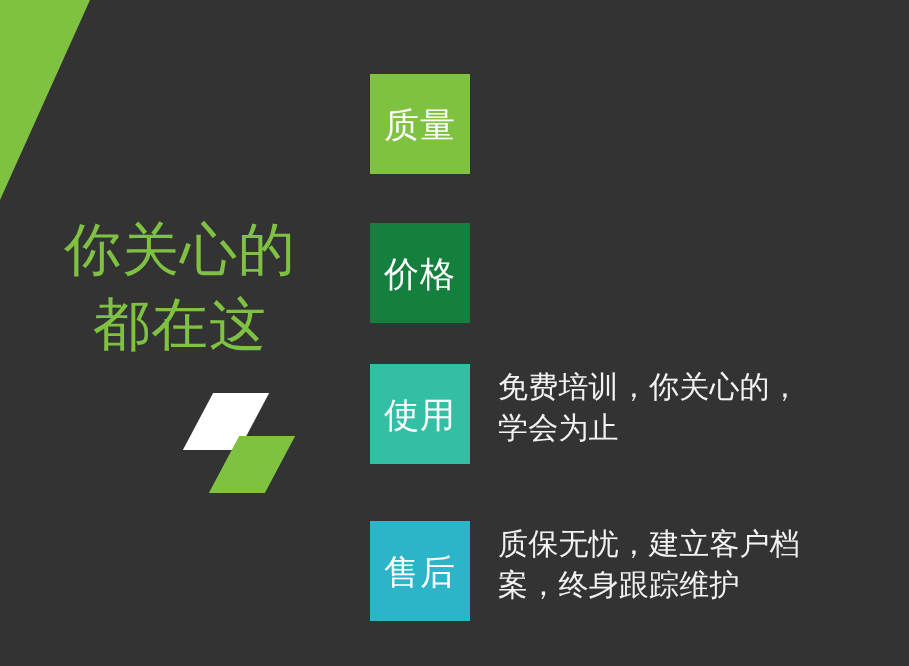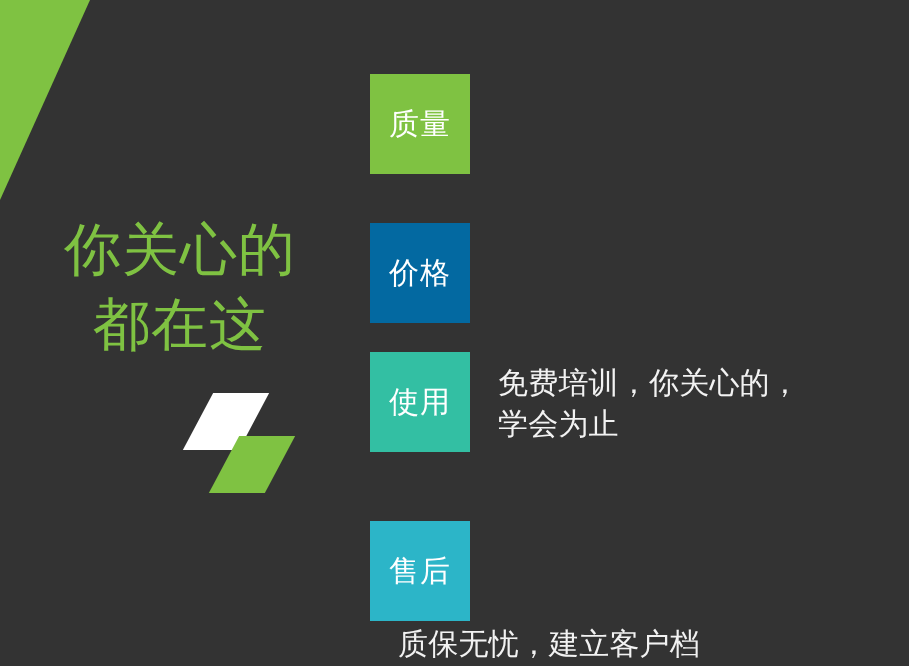--- a/index.html
+++ b/index.html
@@ -93,32 +93,32 @@
   .row {
     position: absolute;
     left: 0;
     width: 539px;
     height: 100px;
     display: flex;
     align-items: flex-start;
   }
   .row.r0 { top: 74px; }
   .row.r1 { top: 223px; }
-  .row.r2 { top: 352px; align-items: center; }
-  .row.r3 { top: 521px; flex-direction: column; }
+  .row.r2 { top: 364px; }
+  .row.r3 { top: 521px; }
 
   .tag {
     flex: 0 0 auto;
     width: 100px;
     height: 100px;
     display: flex;
     align-items: center;
     justify-content: center;
     color: #FFFFFF;
-    font-size: 30px;
+    font-size: 35px;
     letter-spacing: 1px;
     line-height: 1;
   }
 
   .desc {
     flex: 1 1 auto;
     margin-left: 28px;
     color: #F2F2F2;
     font-size: 30px;
     line-height: 1.36;
@@ -144,21 +144,21 @@
     </div>
   </div>
 
   <div class="rows">
 
     <div class="row r0">
       <div class="tag" style="background:#7FC242">质量</div>
     </div>
 
     <div class="row r1">
-      <div class="tag" style="background:#0369a1">价格</div>
+      <div class="tag" style="background:#15803d">价格</div>
     </div>
 
     <div class="row r2">
       <div class="tag" style="background:#33BFA3">使用</div>
       <div class="desc">免费培训，你关心的，
 学会为止</div>
     </div>
 
     <div class="row r3">
       <div class="tag" style="background:#2CB5C8">售后</div>

